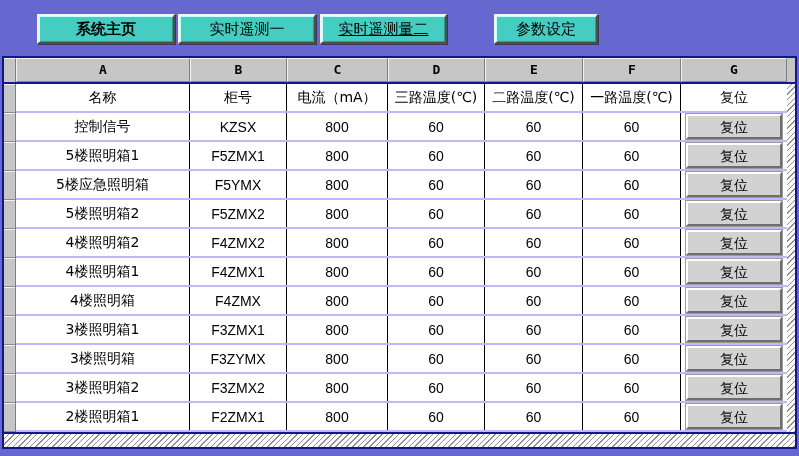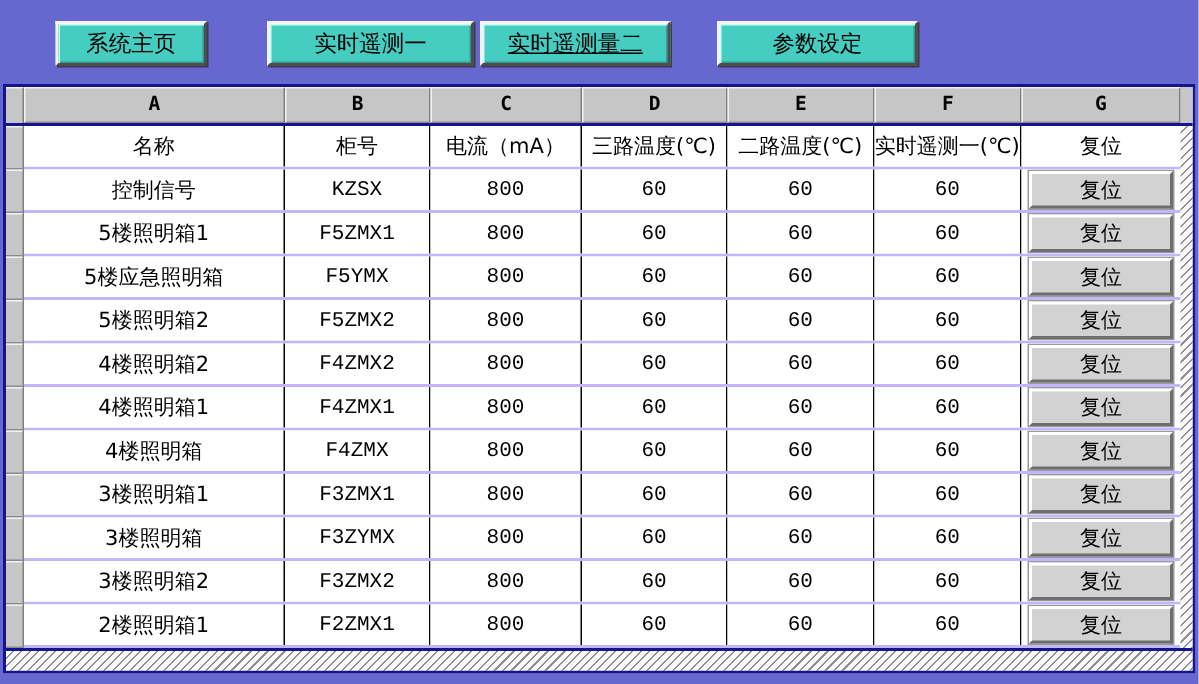--- a/index.html
+++ b/index.html
@@ -14,24 +14,24 @@
   .nav-btn{
     position:absolute;top:14px;height:30px;
     background:var(--teal,#46cdc2);
     border:2px solid;
     border-color:#f4f4f4 #4e4e4e #4e4e4e #f4f4f4;
     box-shadow:1px 1px 0 #3a3a52, inset 1px 1px 0 #c8fff8, inset -1px -1px 0 #2f9a90;
     color:#000;font-size:15px;line-height:26px;text-align:center;
     font-family:"DejaVu Sans",sans-serif;
     padding:0;cursor:pointer;box-sizing:border-box;
   }
-  .nav-btn.b0{left:37px;width:101px;}
+  .nav-btn.b0{left:37px;width:138px;font-weight:bold;}
   .nav-btn.b1{left:178px;width:138px;}
   .nav-btn.b2{left:320px;width:127px;text-decoration:underline;}
-  .nav-btn.b3{left:478px;width:134px;}
+  .nav-btn.b3{left:494px;width:104px;}
   .nav-btn.b4{left:618px;width:115px;margin-top:44px;}
 
   
   .table-frame{
     position:absolute;left:2px;top:56px;width:795px;height:393px;
     box-sizing:border-box;border:2px solid var(--navy,#14148c);
     background:#fff;display:flex;flex-direction:column;
   }
   .letters-row{
     display:flex;height:24px;flex:0 0 24px;
@@ -65,21 +65,21 @@
     height:29px;flex:0 0 29px;box-sizing:border-box;
     border-top:1px solid #f2f2f2;border-bottom:1px solid #8a8a8a;
   }
   .main-grid{flex:0 0 771px;width:771px;display:flex;flex-direction:column;background:#fff;}
   .grid-row{display:flex;height:29px;flex:0 0 29px;box-sizing:border-box;border-bottom:2px solid #c4b5fd;}
   .cell{
     box-sizing:border-box;flex-shrink:0;border-right:1px solid #000;
     display:flex;align-items:center;justify-content:center;
     font-size:14px;color:#000;background:#fff;overflow:hidden;white-space:nowrap;
   }
-  .cell.mono{font-family:Liberation Mono, monospace;}
+  .cell.mono{font-family:Liberation Sans, sans-serif;}
   .cell.g-cell{border-right:none;}
   .reset-btn{
     width:96px;height:25px;
     background:var(--btngray,#d2d2d2);
     border:2px solid;border-color:#ffffff #6e6e6e #6e6e6e #ffffff;
     box-shadow:0 0 0 1px #9a9a9a;
     font-size:14px;color:#000;line-height:20px;text-align:center;
     font-family:"DejaVu Sans",sans-serif;cursor:pointer;padding:0;box-sizing:border-box;
   }
   .right-hatch{
@@ -130,21 +130,21 @@
         <div class="strip-seg"></div>
         <div class="strip-seg"></div>
       </div>
     <div class="main-grid">
       <div class="grid-row header-row">
           <div class="cell col0">名称</div>
           <div class="cell col1">柜号</div>
           <div class="cell col2">电流（mA）</div>
           <div class="cell col3">三路温度(℃)</div>
           <div class="cell col4">二路温度(℃)</div>
-          <div class="cell col5">实时遥测一(℃)</div>
+          <div class="cell col5">一路温度(℃)</div>
           <div class="cell col6 g-cell">复位</div>
         </div>
       <div>
   <div class="grid-row">
     <div class="cell col0">控制信号</div>
     <div class="cell col1 mono">KZSX</div>
     <div class="cell col2 mono">800</div>
     <div class="cell col3 mono">60</div>
     <div class="cell col4 mono">60</div>
     <div class="cell col5 mono">60</div>

